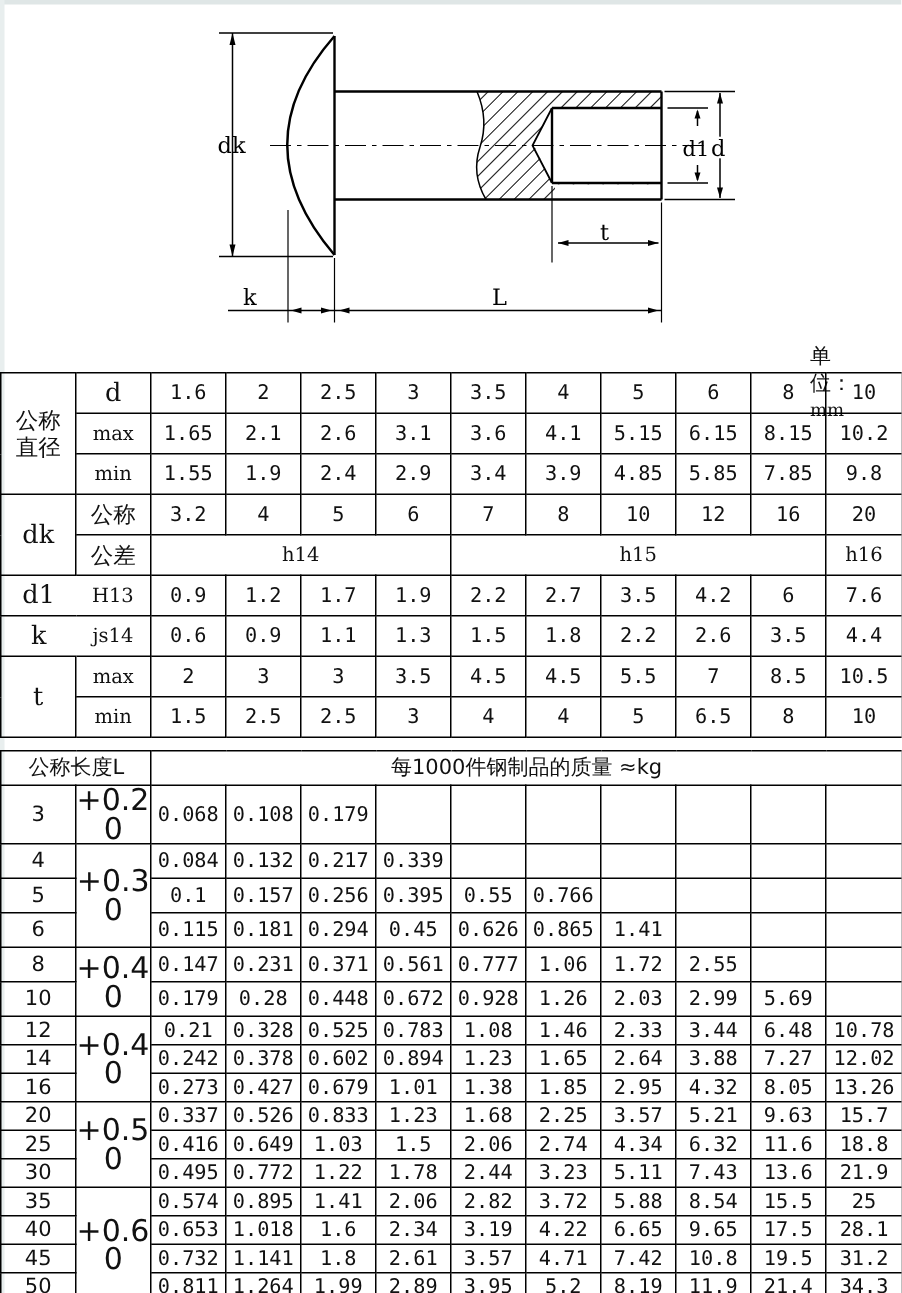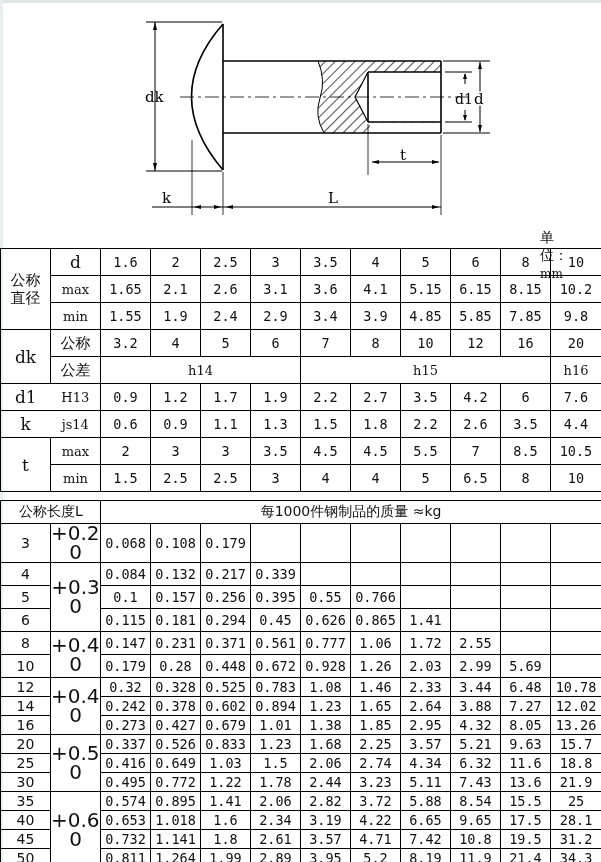--- a/index.html
+++ b/index.html
@@ -343,21 +343,21 @@
           <td>2.99</td>
           <td>5.69</td>
           <td></td>
         </tr>
         <tr style="height: 19px;">
           <td class="len">12</td>
           <td class="tol" rowspan="3">
             <div>+0.43</div>
             <div>0</div>
           </td>
-          <td>0.32</td>
+          <td>0.21</td>
           <td>0.328</td>
           <td>0.525</td>
           <td>0.783</td>
           <td>1.08</td>
           <td>1.46</td>
           <td>2.33</td>
           <td>3.44</td>
           <td>6.48</td>
           <td>10.78</td>
         </tr>

